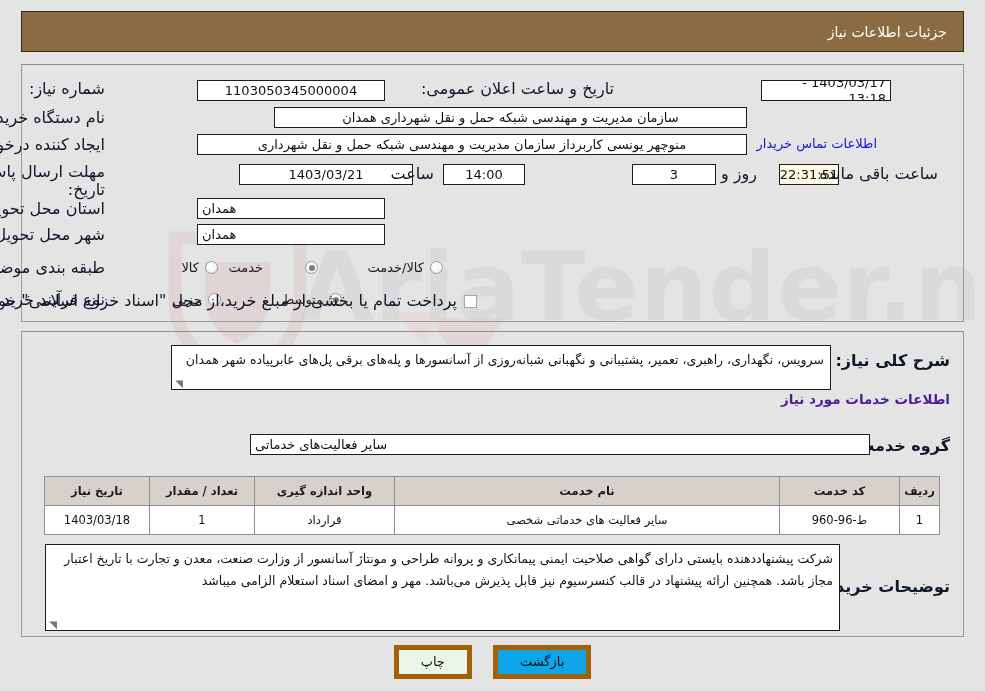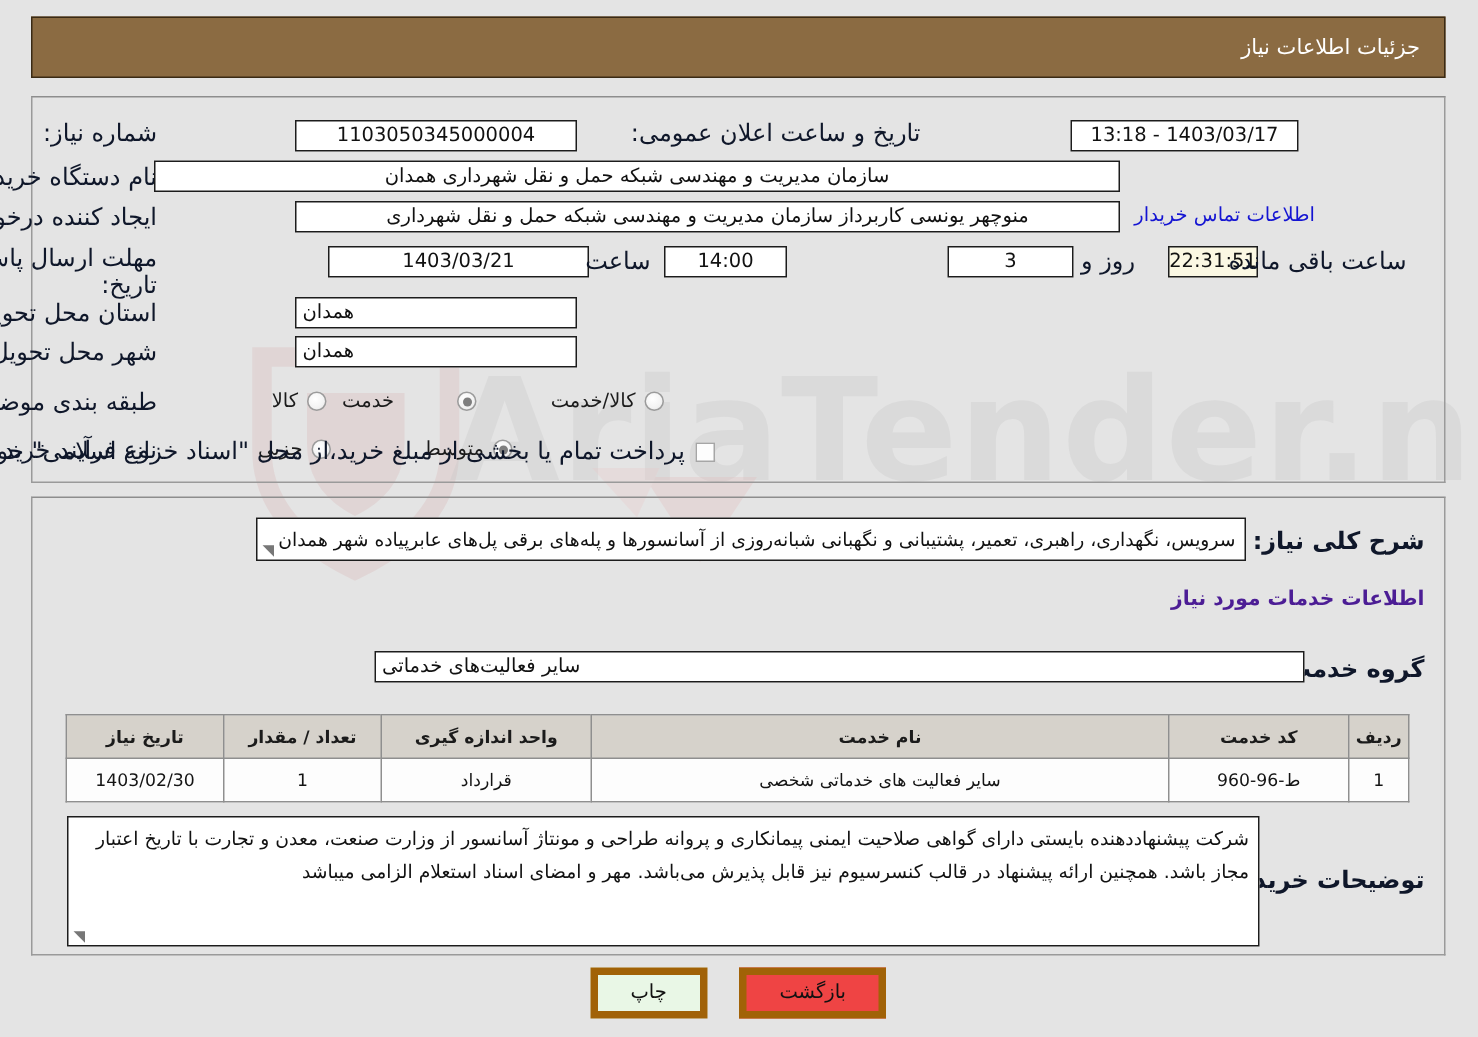--- a/index.html
+++ b/index.html
@@ -221,21 +221,21 @@
     box-sizing: border-box;
     border: 5px solid #a16207;
     font-size: 13px;
     color: #111;
     padding: 3px 22px 4px 22px;
     cursor: pointer;
     font-family: "DejaVu Sans", "Liberation Sans", sans-serif;
     line-height: 17px;
   }
   .btn-print  { background: #e9f7e6; }
-  .btn-back   { background: #ef4444; }
+  .btn-back   { background: #0ea5e9; }
 </style>
 </head>
 <body>
 
 <div id="page">
 
   <svg class="watermark" viewBox="0 0 985 691" xmlns="http://www.w3.org/2000/svg">
     <g opacity="0.30">
       <path d="M175 238 L300 238 L300 300 Q300 350 237 380 Q175 350 175 300 Z" fill="none" stroke="#d8b5b5" stroke-width="13"></path>
       <path d="M205 262 L270 262 L270 296 Q270 328 237 344 Q205 328 205 296 Z" fill="#d8b5b5"></path>
@@ -256,41 +256,41 @@
   <div class="panel panel-main"></div>
 
   <div class="row" style="right:880px; top:80px;">
     <span class="lbl">شماره نیاز:</span>
   </div>
   <div class="fld center" style="position:absolute; right:600px; top:80px; width:188px; z-index:3;">1103050345000004</div>
 
   <div class="row" style="right:371px; top:80px;">
     <span class="lbl">تاریخ و ساعت اعلان عمومی:</span>
   </div>
-  <div class="fld center" style="position:absolute; right:119px; top:80px; width:152px; z-index:3;margin-left:44px;">1403/03/17 - 13:18</div>
+  <div class="fld center" style="position:absolute; right:94px; top:80px; width:130px; z-index:3;margin-left:44px;">1403/03/17 - 13:18</div>
 
   <div class="row" style="right:880px; top:109px;">
     <span class="lbl">نام دستگاه خریدار:</span>
   </div>
-  <div class="fld center" style="position:absolute; right:238px; top:107px; width:644px; z-index:3;">سازمان مدیریت و مهندسی شبکه حمل و نقل شهرداری همدان</div>
+  <div class="fld center" style="position:absolute; right:238px; top:107px; width:473px; z-index:3;">سازمان مدیریت و مهندسی شبکه حمل و نقل شهرداری همدان</div>
 
   <div class="row" style="right:880px; top:136px;">
     <span class="lbl">ایجاد کننده درخواست:</span>
   </div>
   <div class="fld center" style="position:absolute; right:238px; top:134px; width:550px; z-index:3;">منوچهر یونسی کاربرداز سازمان مدیریت و مهندسی شبکه حمل و نقل شهرداری</div>
   <div class="row" style="right:108px; top:136px;">
     <span class="link">اطلاعات تماس خریدار</span>
   </div>
 
   <div class="row" style="right:880px; top:163px; display:block;">
     <div class="lbl">مهلت ارسال پاسخ: تا</div>
     <div class="lbl">تاریخ:</div>
   </div>
 
-  <div class="fld center" style="position:absolute; right:592px; top:164px; width:174px; z-index:3;">1403/03/21</div>
+  <div class="fld center" style="position:absolute; right:572px; top:164px; width:174px; z-index:3;">1403/03/21</div>
 
   <div class="row" style="right:551px; top:165px;">
     <span class="lbl">ساعت</span>
   </div>
   <div class="fld center" style="position:absolute; right:460px; top:164px; width:82px; z-index:3;">14:00</div>
 
   <div class="fld center" style="position:absolute; right:269px; top:164px; width:84px; z-index:3;">3</div>
   <div class="row" style="right:228px; top:165px;">
     <span class="lbl">روز و</span>
   </div>
@@ -339,21 +339,21 @@
   <div class="row" style="right:505px; top:292px;">
     <span class="cbox"></span>
     <span class="lbl" style="margin-right:4px;">پرداخت تمام یا بخشی از مبلغ خرید،از محل "اسناد خزانه اسلامی" خواهد بود.</span>
   </div>
 
   <div class="panel panel-desc"></div>
 
   <div class="row" style="right:35px; top:352px;">
     <span class="lbl lbl-b">شرح کلی نیاز:</span>
   </div>
-  <div class="tarea" style="right:154px; top:345px; width:660px; height:29px;">
+  <div class="tarea" style="right:154px; top:345px; width:660px; height:45px;">
     <span>سرویس، نگهداری، راهبری، تعمیر، پشتیبانی و نگهبانی شبانه‌روزی از آسانسورها و پله‌های برقی پل‌های عابرپیاده شهر همدان</span>
     <span class="grip">◥</span>
   </div>
 
   <div class="sec-head" style="right:35px; top:391px;">اطلاعات خدمات مورد نیاز</div>
 
   <div class="row" style="right:35px; top:437px;">
     <span class="lbl lbl-b">گروه خدمت:</span>
   </div>
   <div class="fld right" style="position:absolute; right:115px; top:434px; width:620px; z-index:3;">سایر فعالیت‌های خدماتی</div>
@@ -378,21 +378,21 @@
           <th>تاریخ نیاز</th>
         </tr>
       </thead>
       <tbody>
         <tr>
           <td>1</td>
           <td>ط-96-960</td>
           <td>سایر فعالیت های خدماتی شخصی</td>
           <td>قرارداد</td>
           <td>1</td>
-          <td>1403/02/30</td>
+          <td>1403/03/18</td>
         </tr>
       </tbody>
     </table>
   </div>
 
   <div class="row" style="right:35px; top:578px;">
     <span class="lbl lbl-b">توضیحات خریدار:</span>
   </div>
   <div class="tarea" style="right:145px; top:544px; width:795px; height:87px; line-height:22px;">
     <span>شرکت پیشنهاددهنده بایستی دارای گواهی صلاحیت ایمنی پیمانکاری و پروانه طراحی و مونتاژ آسانسور از وزارت صنعت، معدن و تجارت با تاریخ اعتبار مجاز باشد. همچنین ارائه پیشنهاد در قالب کنسرسیوم نیز قابل پذیرش می‌باشد. مهر و امضای اسناد استعلام الزامی میباشد</span>

